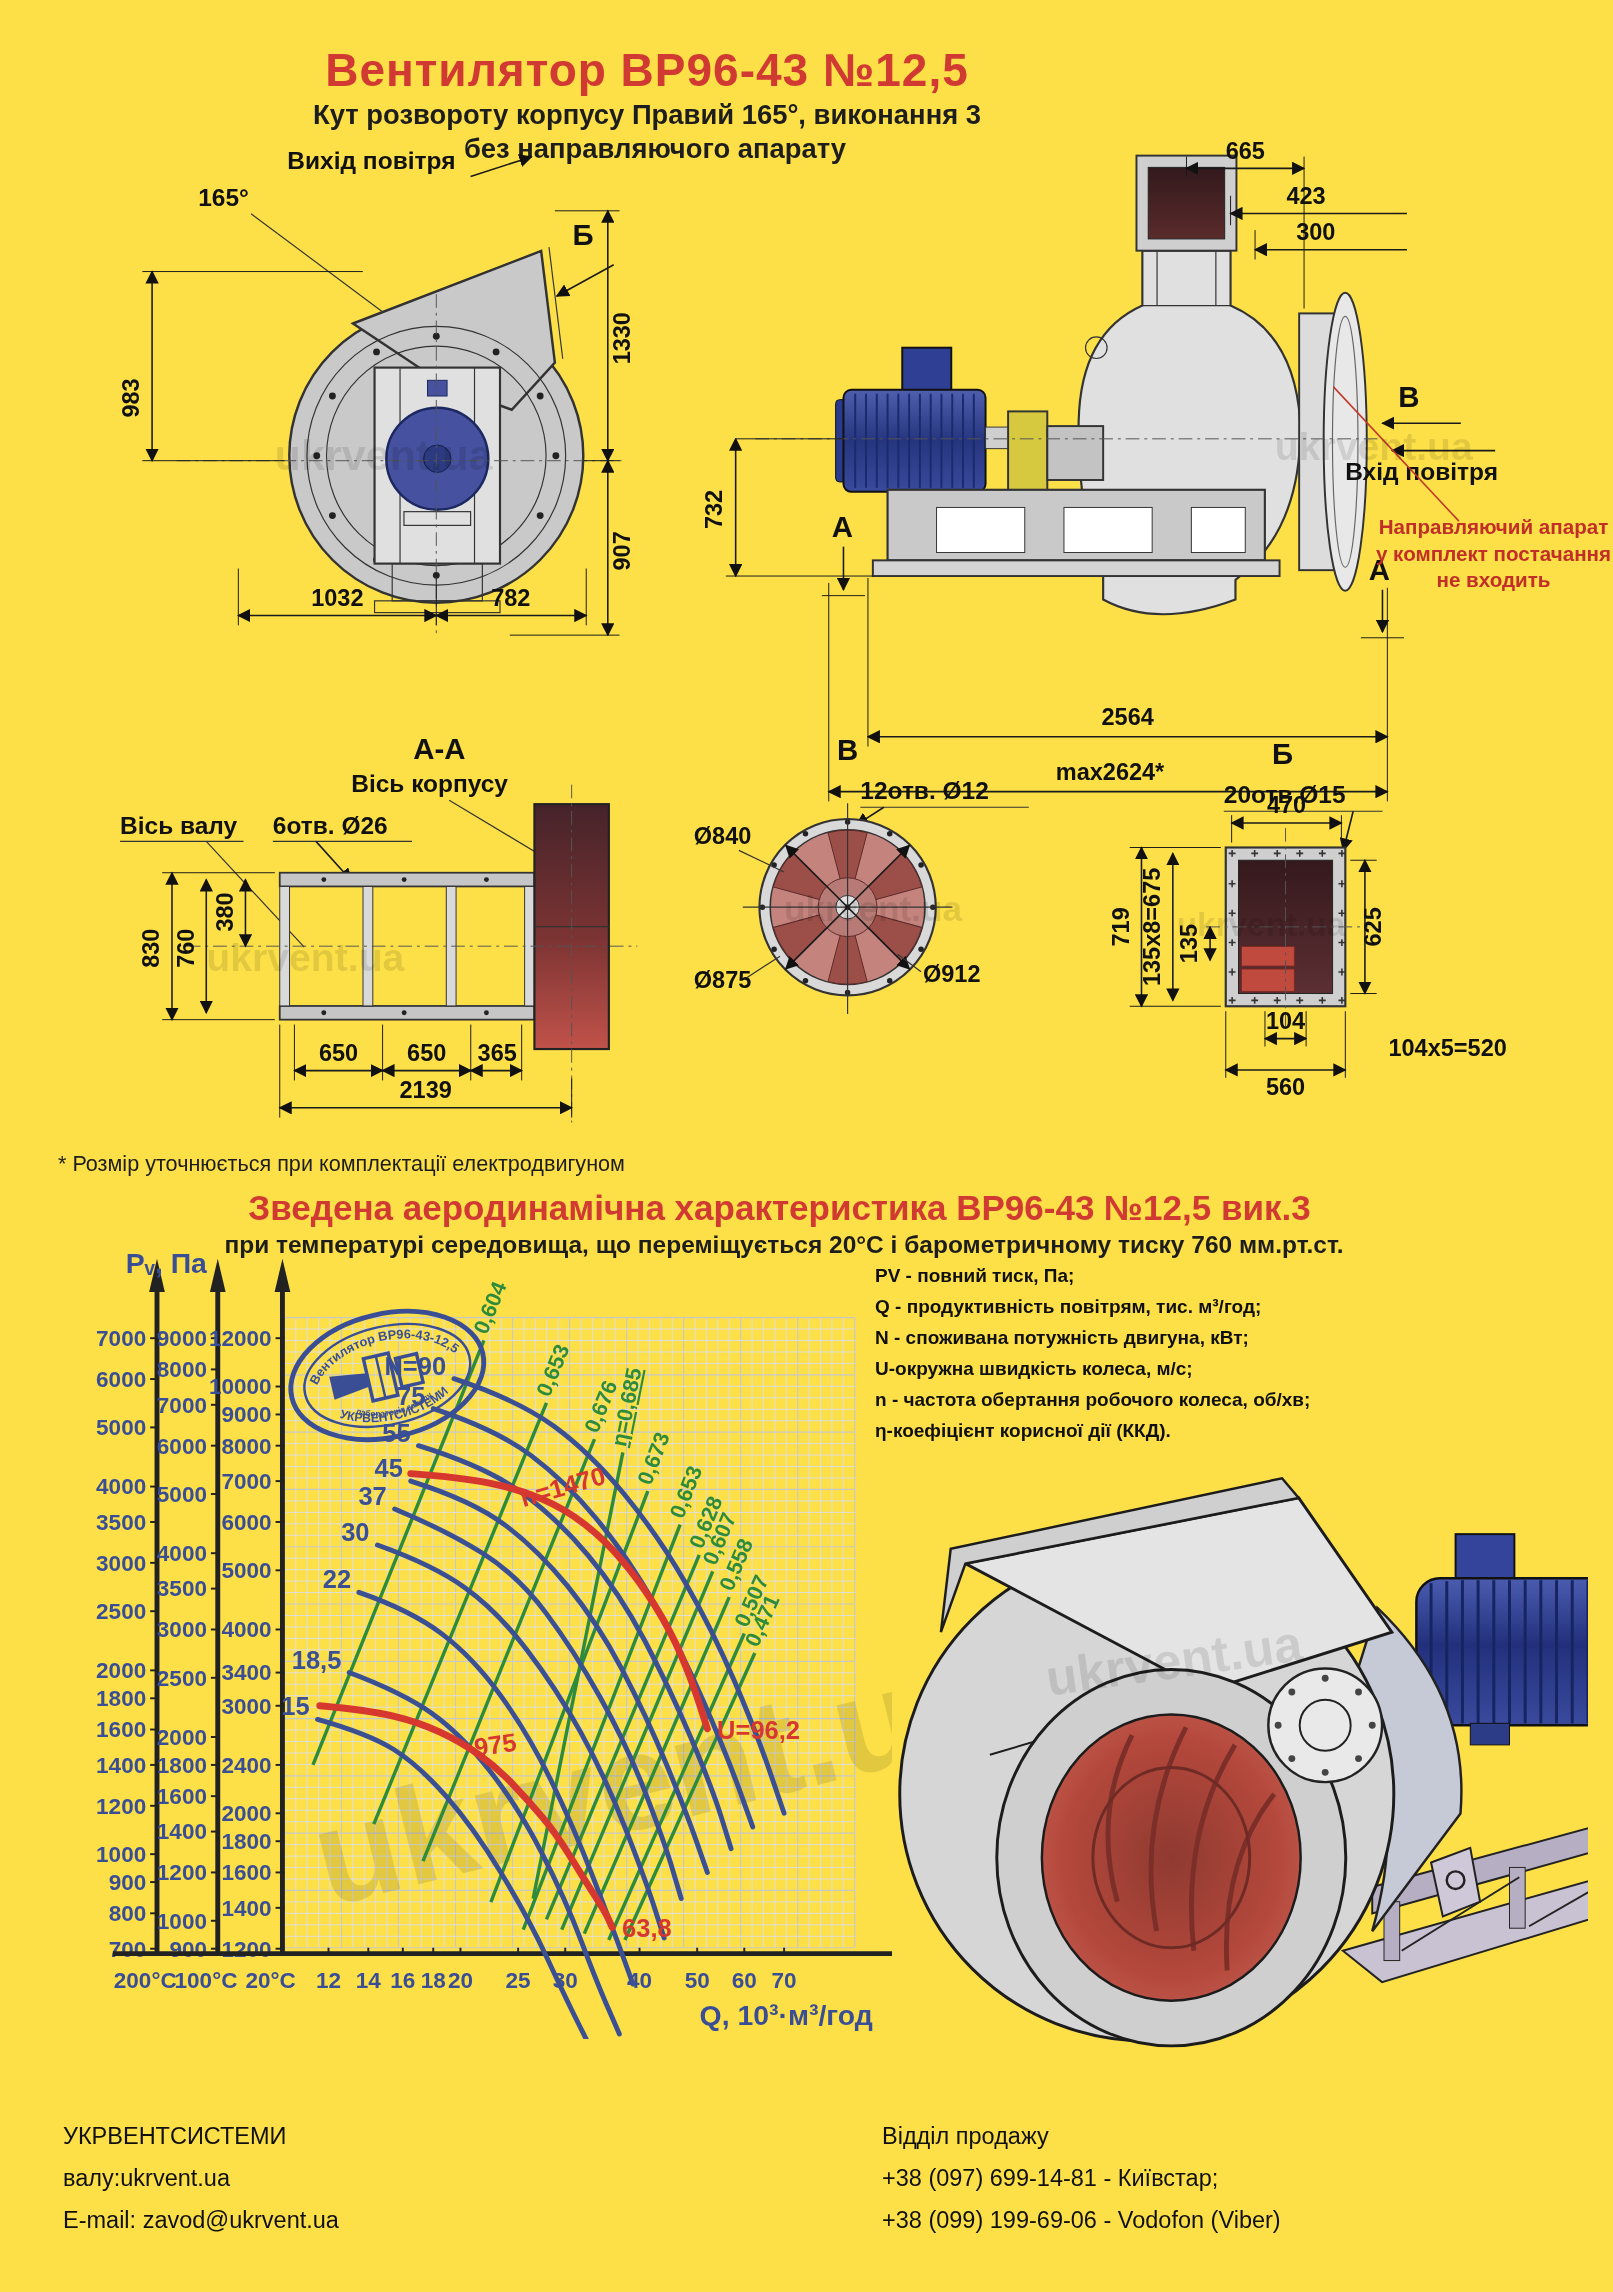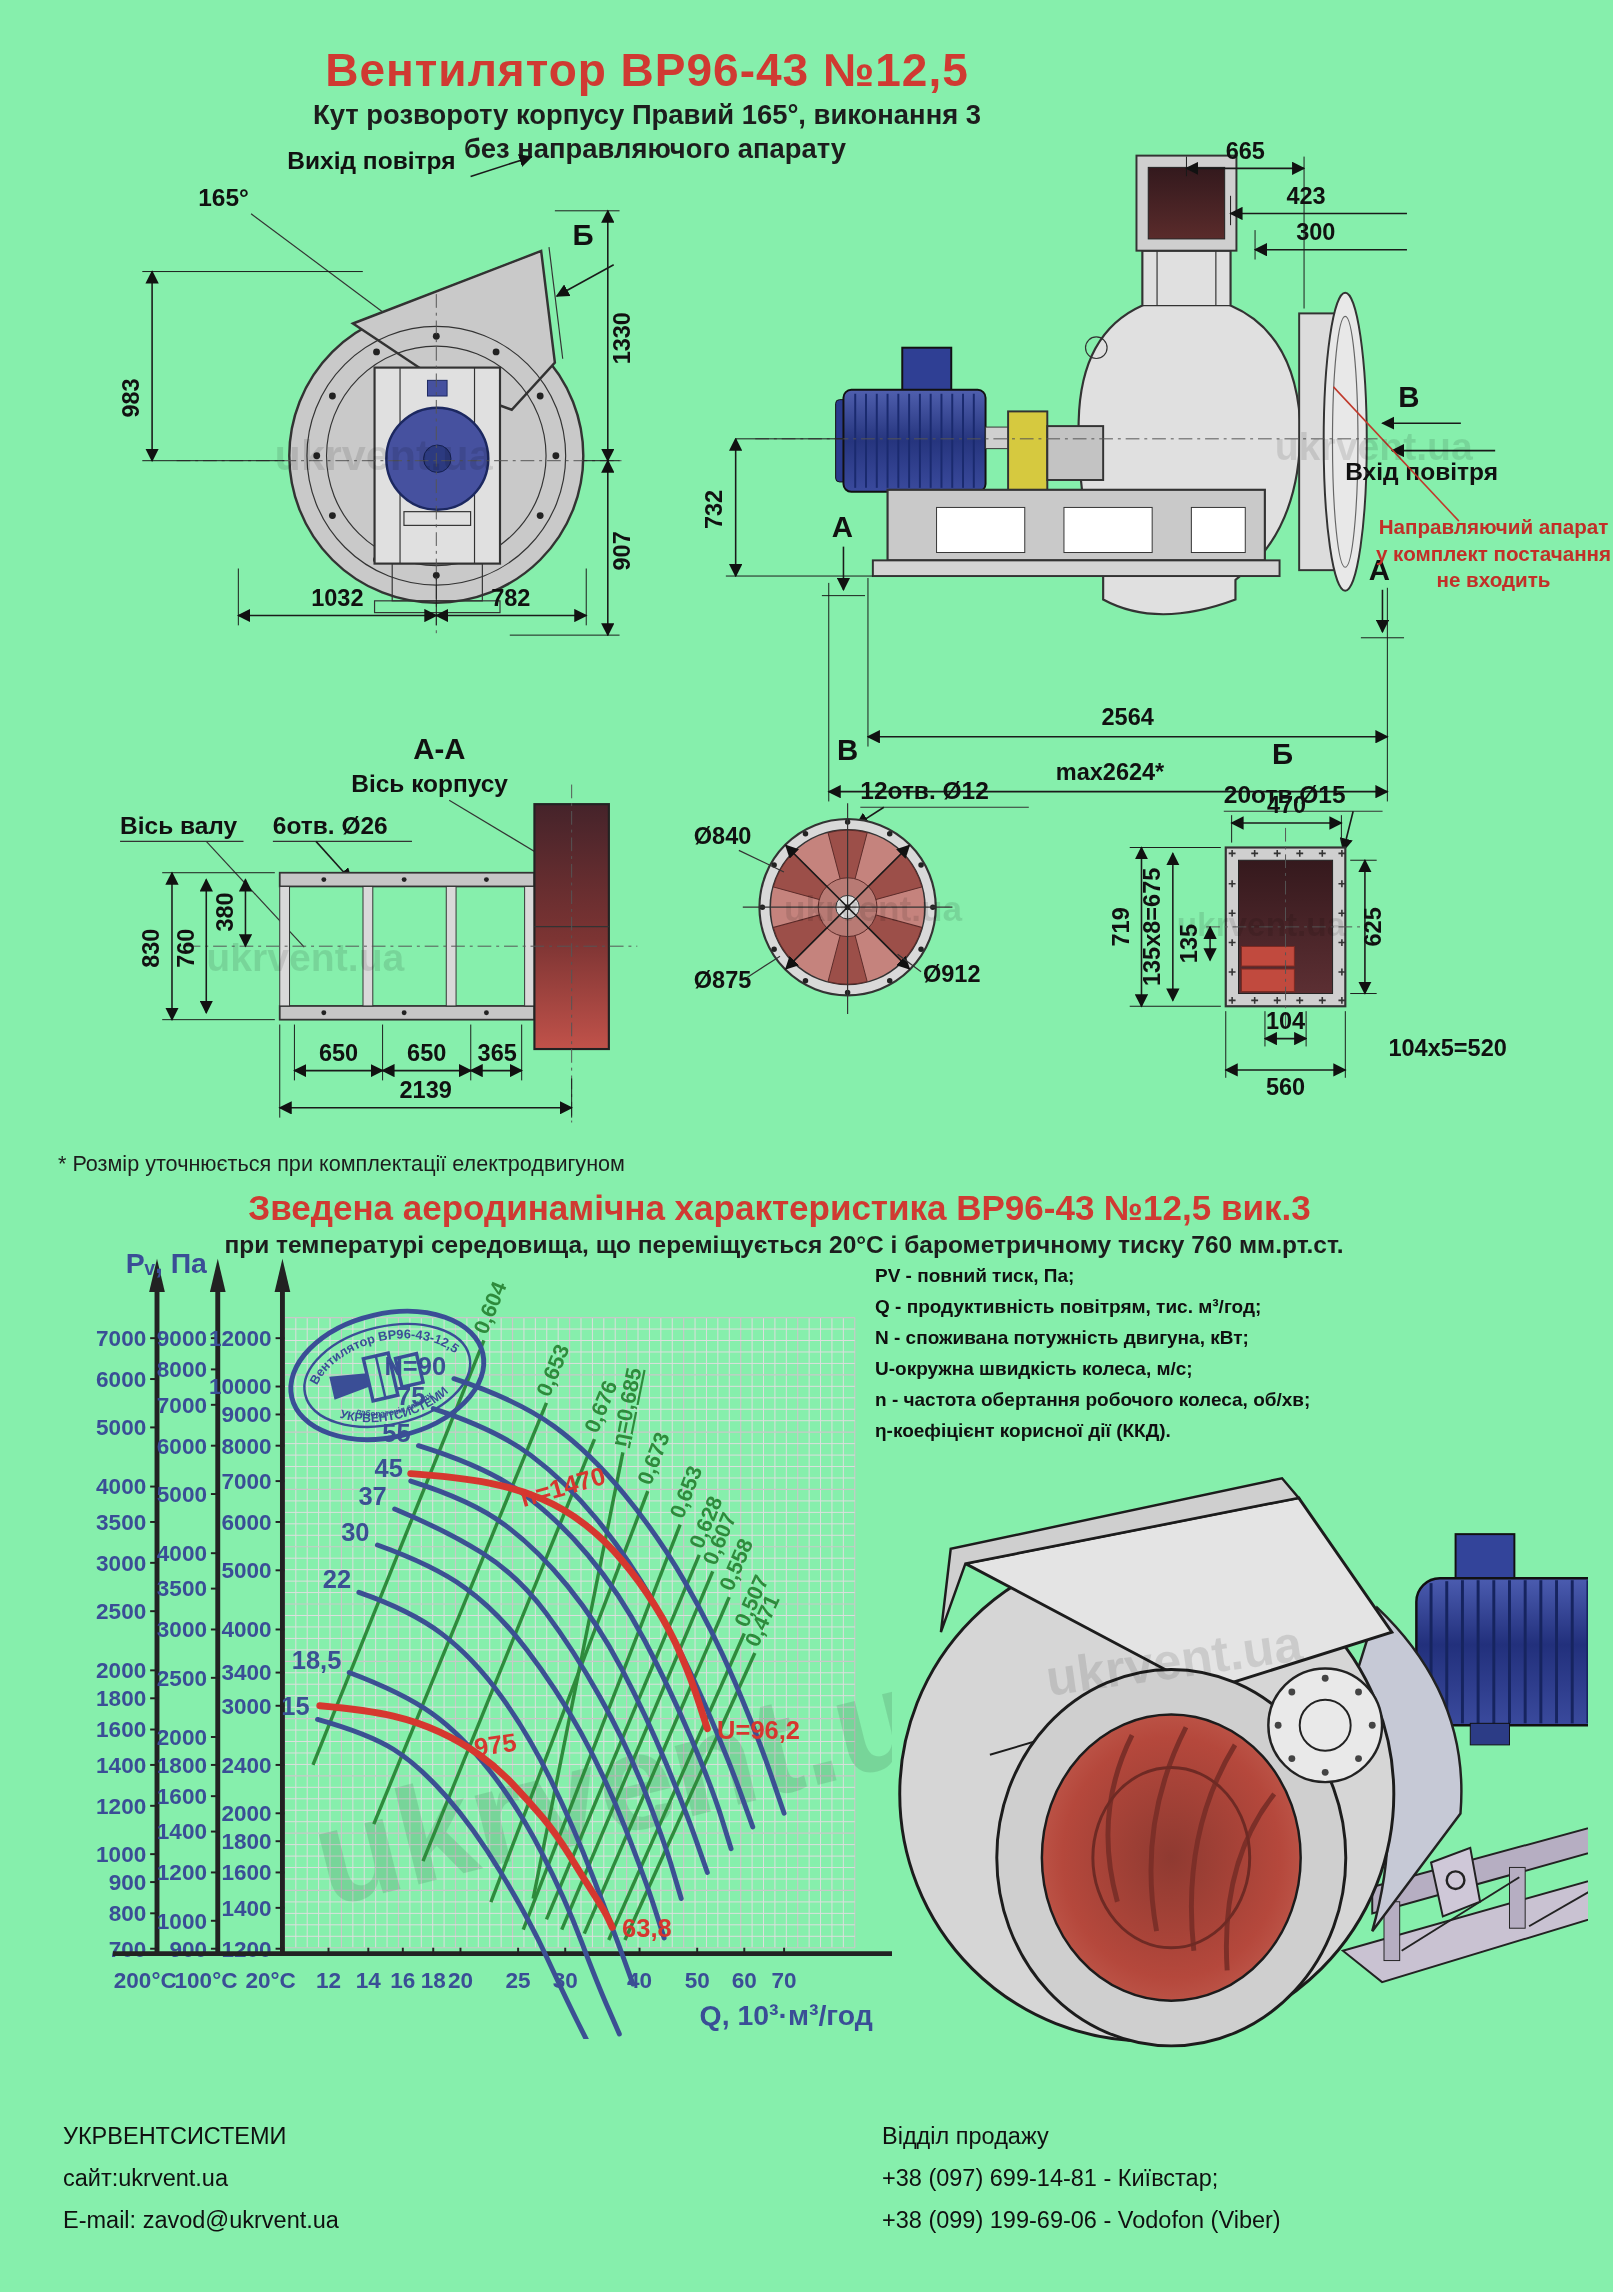--- a/index.html
+++ b/index.html
@@ -1,16 +1,16 @@
 <!DOCTYPE html>
 <html><head>
 <meta charset="utf-8">
 <style>
   html,body{margin:0;padding:0;background:#fff;}
-  .page{position:relative;width:1613px;height:2293px;background:#86efac;
+  .page{position:relative;width:1613px;height:2293px;background:#fde047;
         font-family:"Liberation Sans",sans-serif;overflow:hidden;color:#111;}
   .abs{position:absolute;}
   .title{left:0;top:43px;width:1294px;text-align:center;font-size:46px;font-weight:bold;color:#d03a32;letter-spacing:1px;}
   .sub1{left:0;top:99px;width:1294px;text-align:center;font-size:27.4px;font-weight:bold;color:#1d1d1d;}
   .sub2{left:8px;top:133px;width:1294px;text-align:center;font-size:27.4px;font-weight:bold;color:#1d1d1d;}
   .footnote{left:58px;top:1151px;font-size:21.6px;font-weight:500;color:#1d1d1d;}
   .heading2{left:59px;top:1188px;width:1441px;text-align:center;font-size:35px;font-weight:bold;color:#d03a32;}
   .subheading2{left:39px;top:1231px;width:1490px;text-align:center;font-size:24.5px;font-weight:bold;color:#1d1d1d;}
   .legend{left:875px;top:1260px;width:706px;font-size:19px;font-weight:600;line-height:31px;color:#0f0f0f;}
   .rednote{left:1368px;top:514px;width:251px;text-align:center;font-size:20.6px;line-height:26.5px;font-weight:bold;color:#c22f28;}
@@ -799,21 +799,21 @@
           <circle cx="418" cy="324" r="3.5"></circle>
         <circle cx="404" cy="290" r="3.5"></circle>
           <circle cx="418" cy="256" r="3.5"></circle>
       </g>
     </g>
     <text class="wm" x="170" y="260" font-size="52" transform="rotate(-8 170 260)">ukrvent.ua</text>
   </svg>
 
   <div class="abs footer-left">
     <div>УКРВЕНТСИСТЕМИ</div>
-    <div>сайт:ukrvent.ua</div>
+    <div>валу:ukrvent.ua</div>
     <div>E-mail: zavod@ukrvent.ua</div>
   </div>
   <div class="abs footer-right">
     <div>Відділ продажу</div>
     <div>+38 (097) 699-14-81 - Київстар;</div>
     <div>+38 (099) 199-69-06 - Vodofon (Viber)</div>
   </div>
 </div>
 
 

